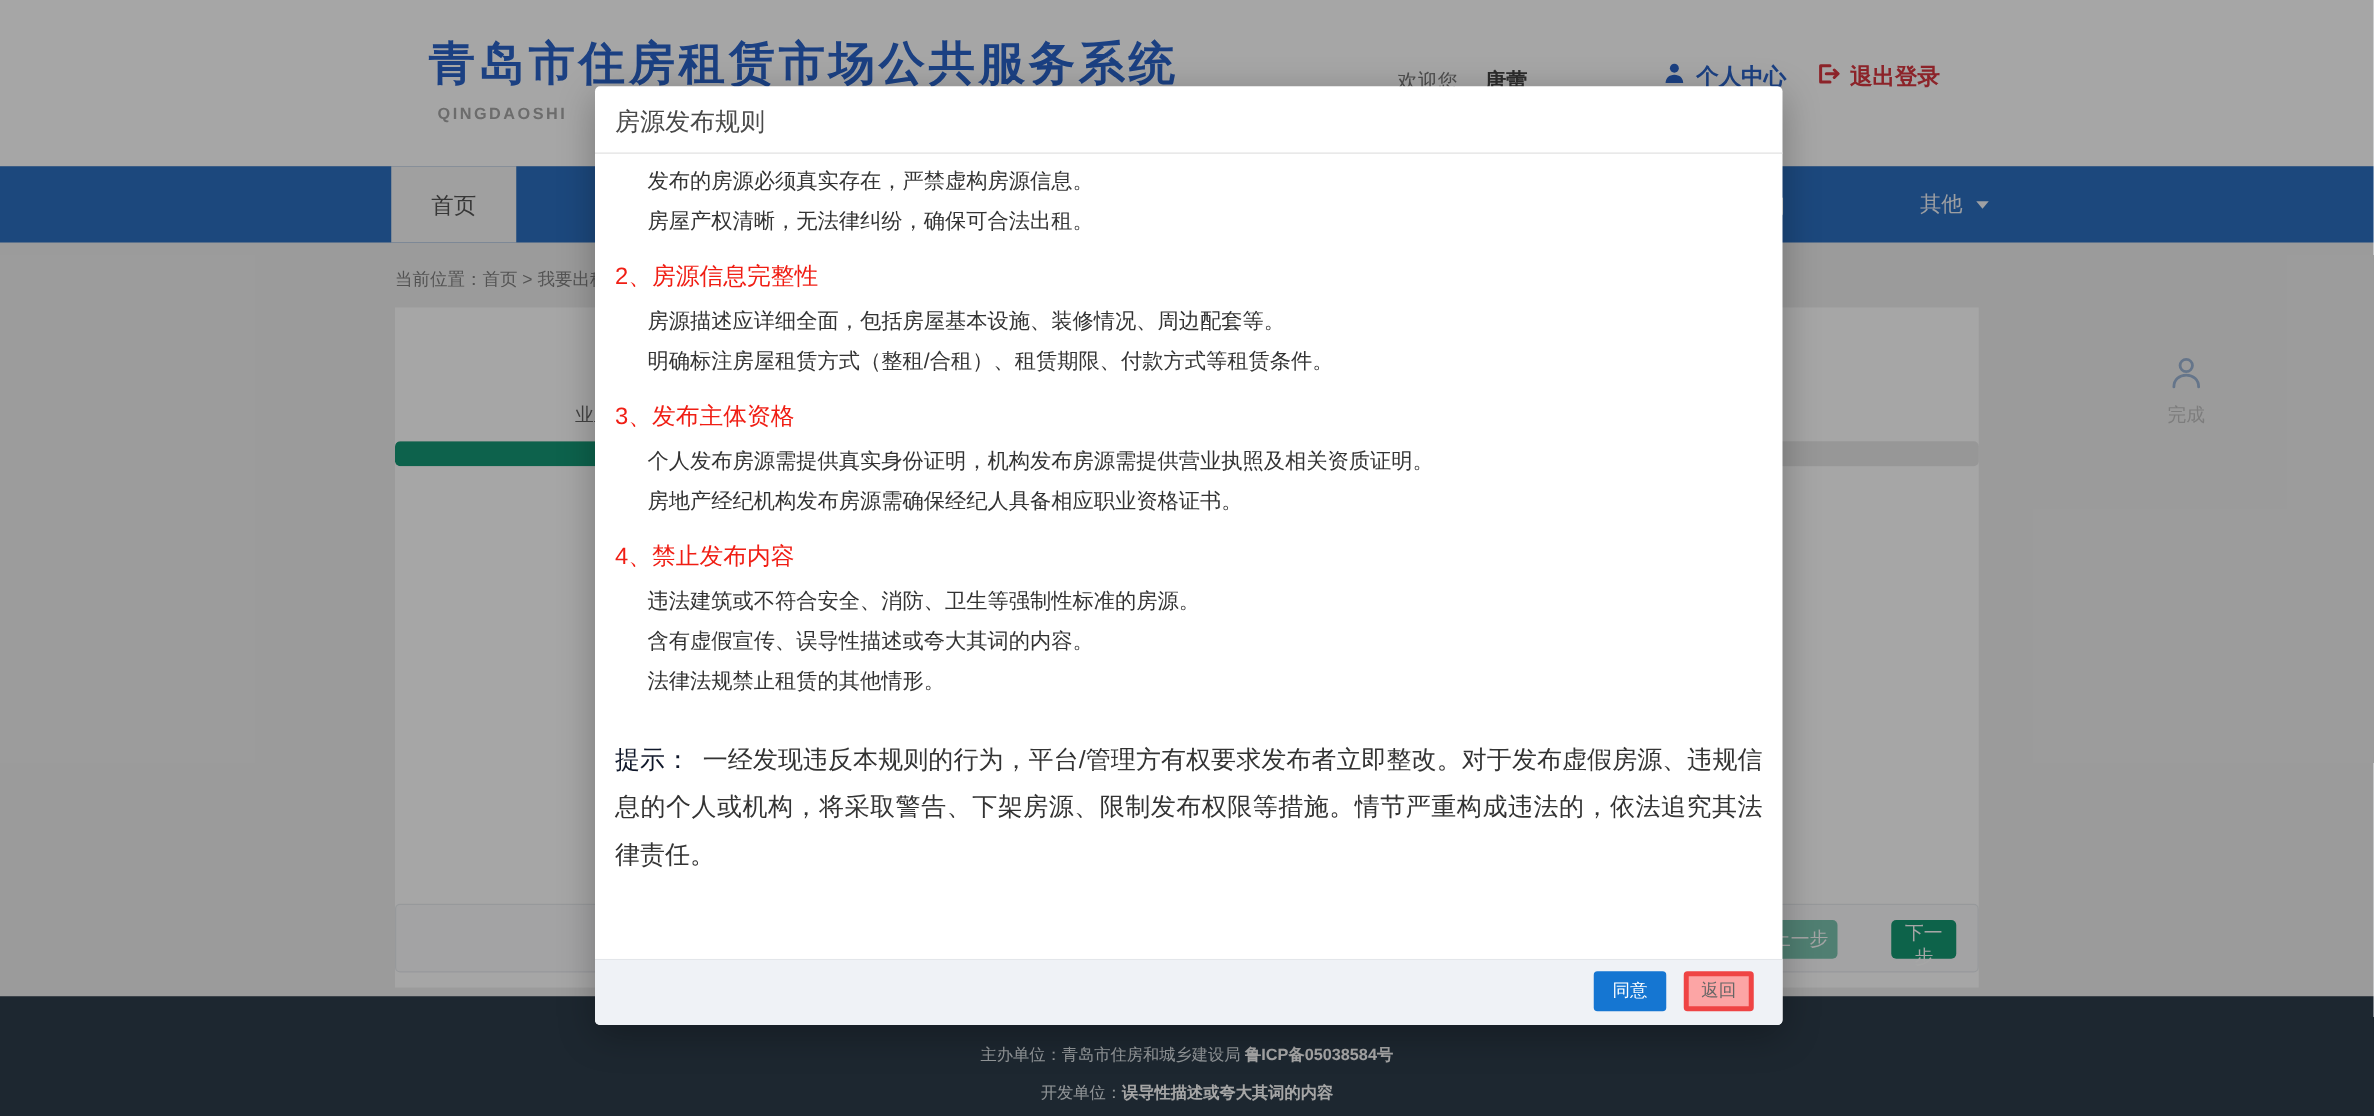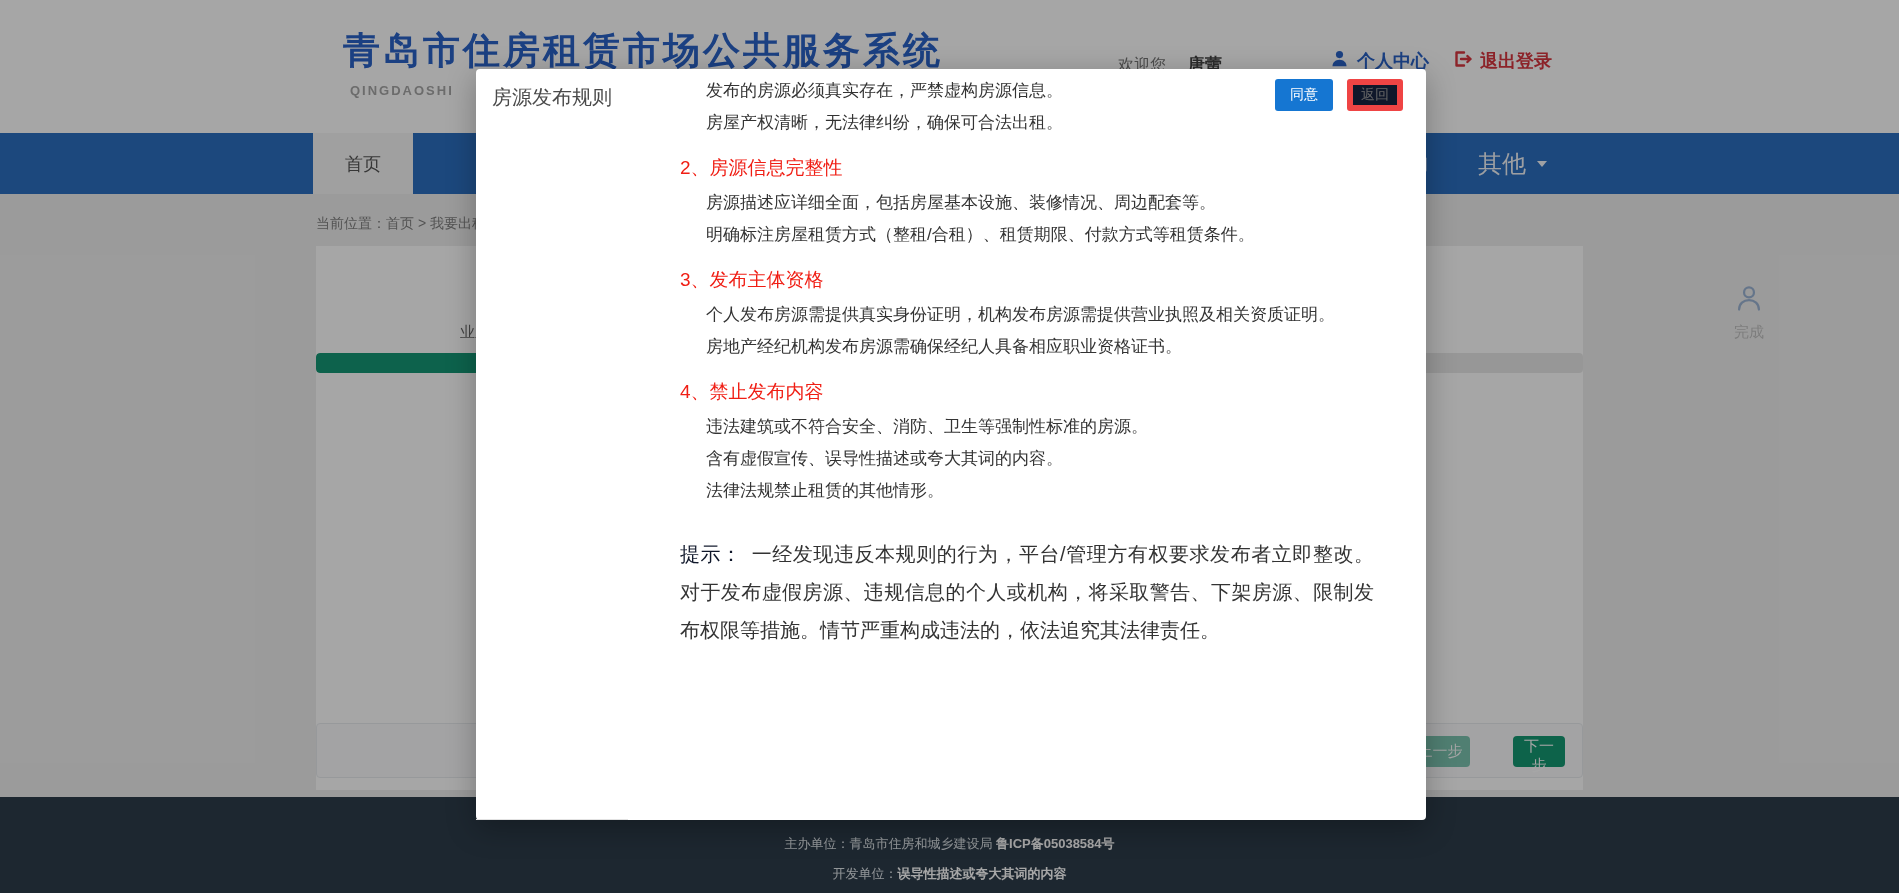--- a/index.html
+++ b/index.html
@@ -17,22 +17,22 @@
     font-size:18px;font-weight:700;cursor:pointer;white-space:nowrap;}
   .hdr-link svg{display:block;}
   .link-user{left:1330px;color:#2a63c8;}
   .link-logout{left:1452px;color:#d8363f;}
   
   .navbar{position:absolute;left:0;top:133px;width:100%;height:61px;background:#2c6fc0;}
   .tab-active{position:absolute;left:313px;top:0;width:100px;height:61px;background:#f6f6f6;
     color:#555;font-size:18px;display:flex;align-items:center;justify-content:center;cursor:pointer;}
   .tab-partial{position:absolute;left:1410px;top:0;height:61px;display:flex;align-items:center;
     color:#f2f5f9;font-size:18px;}
-  .tab-other{position:absolute;left:1478px;top:0;height:61px;display:flex;align-items:center;gap:11px;
-    color:#f2f5f9;font-size:24px;cursor:pointer;text-align:center;}
+  .tab-other{position:absolute;left:1536px;top:0;height:61px;display:flex;align-items:center;gap:11px;
+    color:#f2f5f9;font-size:17px;cursor:pointer;text-align:center;}
   .caret{width:0;height:0;border-left:5px solid transparent;border-right:5px solid transparent;
     border-top:6px solid rgba(255,255,255,.95);}
   
   .breadcrumb{position:absolute;left:316px;top:215px;font-size:14px;color:#808080;white-space:nowrap;}
   .card{position:absolute;left:316px;top:246px;width:1267px;height:544px;background:#ffffff;}
   .step{position:absolute;top:38px;width:140px;display:flex;flex-direction:column;align-items:center;gap:9px;}
   .step svg{display:block;}
   .step-owner{left:104px;color:#e65c4d;}
   .step-owner .step-label{font-size:15px;color:#666;}
   .step-done{left:1363px;width:140px;color:#9cb4d4;}
@@ -48,34 +48,34 @@
   .btn-next{right:17px;width:52px;}
   
   .page-footer{position:absolute;left:0;top:797px;width:100%;height:96px;background:#2d3c4a;}
   .pf-line{position:absolute;width:100%;text-align:center;font-size:13px;color:#e0e6ea;white-space:nowrap;}
   .pf-line b{color:#ffffff;font-weight:700;}
   .pf-line1{top:38px;}
   .pf-line2{top:68px;}
   
   .overlay{position:absolute;inset:0;background:rgba(0,0,0,.35);z-index:10;}
   .modal{position:absolute;left:476px;top:69px;width:950px;height:751px;background:#ffffff;z-index:20;
-    border-radius:4px;box-shadow:0 8px 30px rgba(0,0,0,.28);display:flex;box-sizing:border-box;gap:36px;}
+    border-radius:4px;box-shadow:0 8px 30px rgba(0,0,0,.28);display:flex;flex-direction:column;box-sizing:border-box;}
   .modal-head{padding:15px 16px 11px;font-size:20px;color:#4a4a4a;border-bottom:1px solid #e2e2e2;}
   .modal-body{flex:1;padding:0 16px;overflow:hidden;}
   .m-sec-h{margin:21px 0 0;font-size:19px;line-height:27px;color:#f01e14;}
   .m-sec-h:first-child{margin-top:9px;}
   .m-line{margin:12px 0 0 26px;font-size:17px;line-height:20px;color:#333;}
   .m-tip{margin-top:34px;font-size:20px;line-height:38px;color:#333;text-align:justify;}
   .m-tip .tip-label{color:#0f172a;margin-right:10px;}
   .modal-foot{height:52px;background:#eff2f6;border-top:1px solid #e3e6ea;position:relative;
     border-radius:0 0 4px 4px;}
   .btn-agree{position:absolute;right:93px;top:9px;width:58px;height:32px;background:#1576d2;color:#fff;
     border:none;border-radius:3px;font-size:14px;cursor:pointer;font-family:inherit;}
-  .btn-return{position:absolute;right:23px;top:9px;width:56px;height:32px;background:#0f172a;color:#666;
-    border:6px solid #ef4444;border-radius:3px;font-size:14px;cursor:pointer;font-family:inherit;}
+  .btn-return{position:absolute;right:23px;top:9px;width:56px;height:32px;background:#fca5a5;color:#666;
+    border:4px solid #ef4444;border-radius:3px;font-size:14px;cursor:pointer;font-family:inherit;}
 </style>
 </head>
 <body>
 
 <div class="screen">
 
   <div class="header">
     <div class="brand-title">青岛市住房租赁市场公共服务系统</div>
     <div class="brand-sub">QINGDAOSHI</div>
     <div class="welcome">

